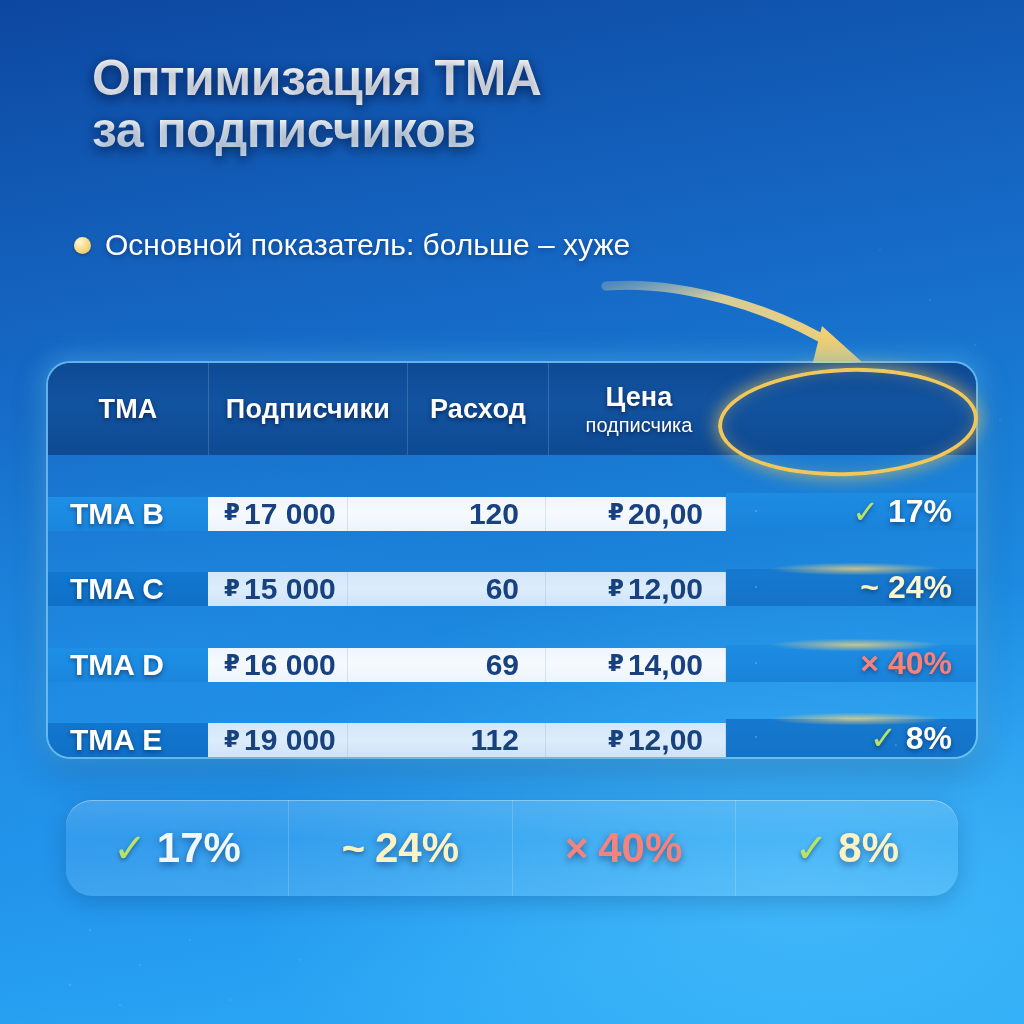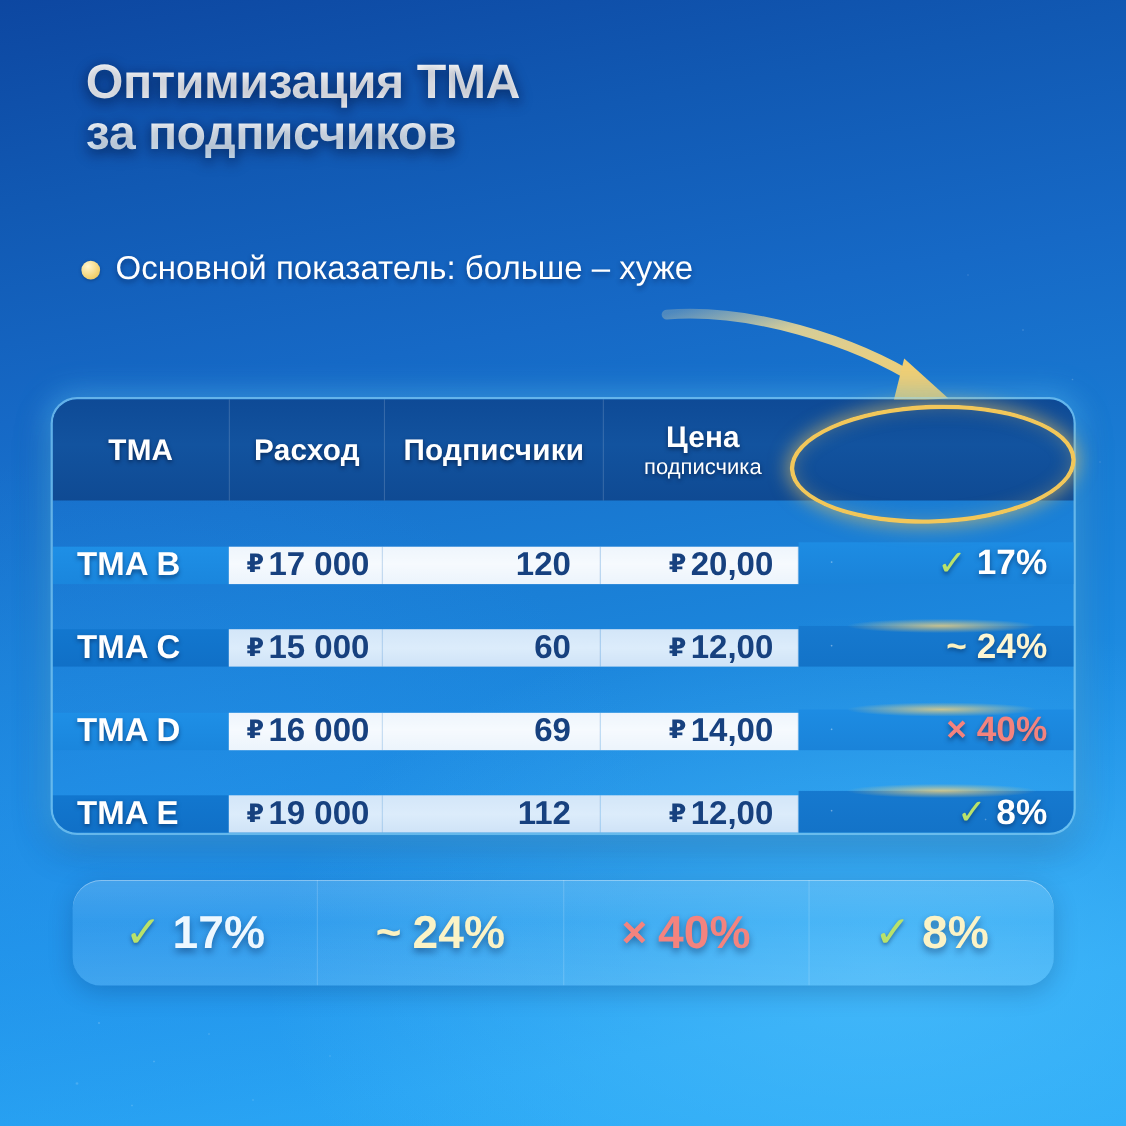--- a/index.html
+++ b/index.html
@@ -26,22 +26,22 @@
       radial-gradient(circle 2px at 120px 1005px, rgba(255,255,255,.42), transparent 60%),
       radial-gradient(circle 2px at 300px 960px, rgba(255,255,255,.30), transparent 60%),
       radial-gradient(circle 2px at 930px 300px, rgba(255,255,255,.40), transparent 60%),
       radial-gradient(circle 2px at 975px 345px, rgba(255,255,255,.35), transparent 60%),
       radial-gradient(circle 2px at 880px 250px, rgba(255,255,255,.28), transparent 60%),
       radial-gradient(circle 2px at 1000px 420px, rgba(255,255,255,.30), transparent 60%);
   }
 
   
   .title{
-    position:absolute;left:78px;top:52px;width:880px;
-    font-size:44px;line-height:1.04;font-weight:700;letter-spacing:-0.5px;
+    position:absolute;left:92px;top:52px;width:880px;
+    font-size:50px;line-height:1.04;font-weight:700;letter-spacing:-0.5px;
     color:#ffffff;
     background:linear-gradient(180deg,#ffffff 0%,#ffffff 58%,#d8ecfb 100%);
     -webkit-background-clip:text;background-clip:text;-webkit-text-fill-color:transparent;
     text-shadow:0 3px 10px rgba(0,20,60,.35);
     filter:drop-shadow(0 3px 6px rgba(0,25,70,.45));
   }
   .title .l2{display:block;}
 
   
   .subtitle{
@@ -210,25 +210,25 @@
     <path d="M6,16 C80,10 175,38 238,78" stroke="url(#agrad)" stroke-width="9" fill="none" stroke-linecap="round"></path>
     <path d="M222,56 L262,92 L212,96 Z" fill="#f3cf72"></path>
   </svg>
 
   <div class="card">
 
     <div class="thead">
       <div class="th c1">
         <span class="th-main">TMA</span>
       </div>
+      <div class="th c3">
+        <span class="th-main">Подписчики</span>
+      </div>
       <div class="th c2">
         <span class="th-main">Расход</span>
-      </div>
-      <div class="th c3">
-        <span class="th-main">Подписчики</span>
       </div>
       <div class="th c4">
         <span class="th-main">Цена</span>
         <span class="th-sub">подписчика</span>
       </div>
     </div>
 
     <div class="tbody">
 
       <div class="trow r-odd">

